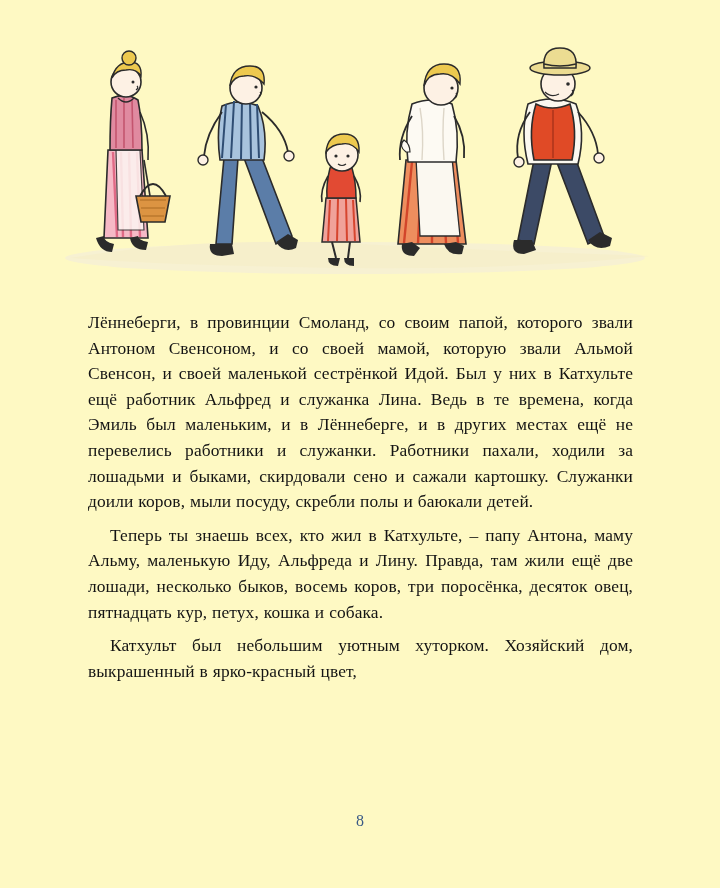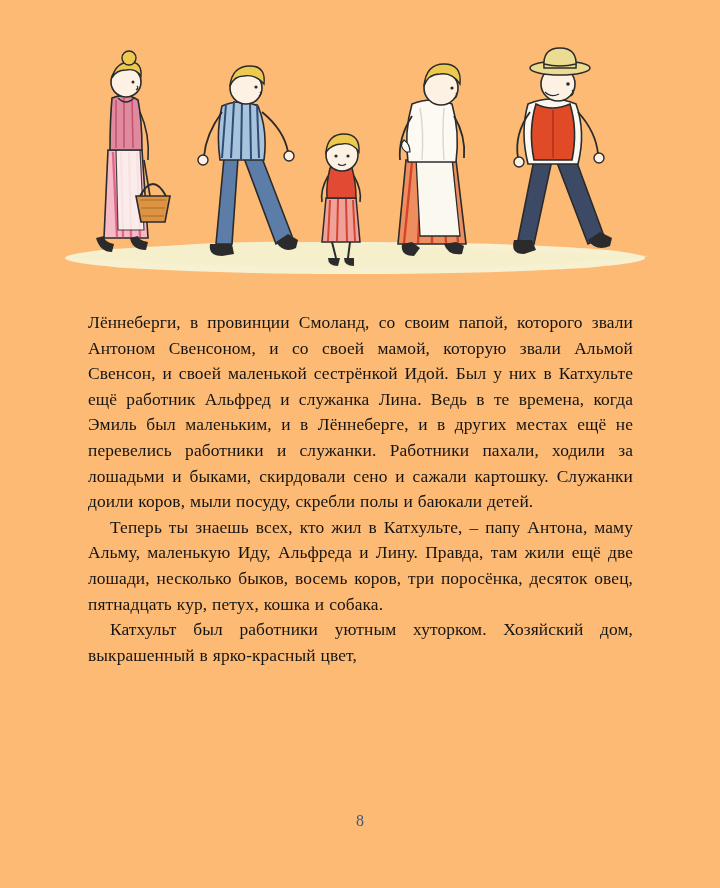--- a/index.html
+++ b/index.html
@@ -11,21 +11,21 @@
     height: 888px;
     background: #fdfdfb;
     font-family: "Liberation Serif", serif;
     color: #141414;
     overflow: hidden;
   }
   .page {
     position: relative;
     width: 720px;
     height: 888px;
-    background: #fdba74;
+    background: #fef9c3;
   }
 
   
   .illustration {
     position: absolute;
     left: 0;
     top: 0;
     width: 720px;
     height: 290px;
   }
@@ -43,21 +43,21 @@
   .para {
     margin: 0 0 0 0;
     font-size: 17.4px;
     line-height: 25.6px;
     text-align: justify;
     text-justify: inter-word;
     letter-spacing: 0.1px;
     word-spacing: 0.5px;
   }
   .para + .para {
-    margin-top: 0;
+    margin-top: 8px;
   }
   .para.indent {
     text-indent: 22px;
   }
 
   
   .folio {
     position: absolute;
     left: 0;
     top: 812px;
@@ -209,18 +209,18 @@
 
         <path d="M514 240 Q510 254 524 254 L536 250 L532 240 Z" fill="#2b2b2b"></path>
         <path d="M588 240 Q596 252 610 246 L612 238 L600 232 Z" fill="#2b2b2b"></path>
       </g>
     </svg>
   </div>
 
   <div class="text-block">
     <p class="para">Лённеберги, в провинции Смоланд, со своим папой, которого звали Антоном Свенсоном, и со своей мамой, которую звали Альмой Свенсон, и своей маленькой сестрёнкой Идой. Был у них в Катхульте ещё работник Альфред и служанка Лина. Ведь в те времена, когда Эмиль был маленьким, и в Лённеберге, и в других местах ещё не перевелись работники и служанки. Работники пахали, ходили за лошадьми и быками, скирдовали сено и сажали картошку. Служанки доили коров, мыли посуду, скребли полы и баюкали детей.</p>
     <p class="para indent">Теперь ты знаешь всех, кто жил в Катхульте, – папу Антона, маму Альму, маленькую Иду, Альфреда и Лину. Правда, там жили ещё две лошади, несколько быков, восемь коров, три поросёнка, десяток овец, пятнадцать кур, петух, кошка и собака.</p>
-    <p class="para indent">Катхульт был работники уютным хуторком. Хозяйский дом, выкрашенный в ярко-красный цвет,</p>
+    <p class="para indent">Катхульт был небольшим уютным хуторком. Хозяйский дом, выкрашенный в ярко-красный цвет,</p>
   </div>
 
   <div class="folio">8</div>
 
 </div>
 
 </body></html>

